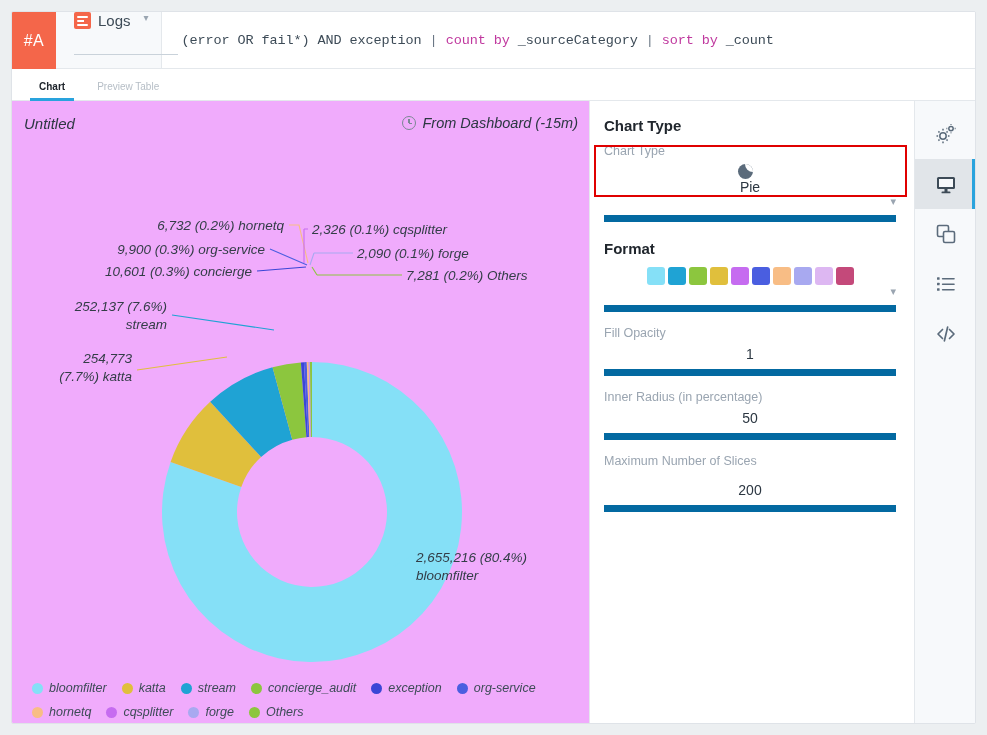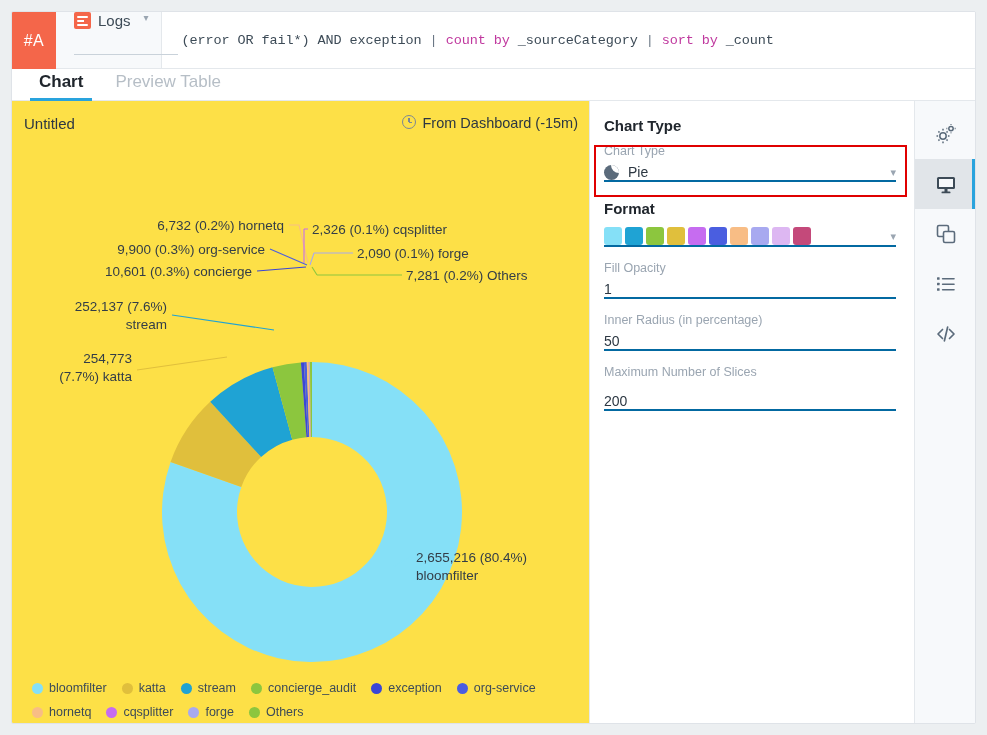--- a/index.html
+++ b/index.html
@@ -86,54 +86,55 @@
   
   .tabstrip {
     position: absolute; left: 0; top: 57px;
     width: 965px; height: 32px;
     background: #ffffff;
     border-bottom: 1px solid #e4e8ec;
     display: flex; align-items: flex-end;
     padding-left: 11px;
   }
   .tab {
-    font-size: 17px;
+    font-size: 10px;
     padding: 0 16px 8px 16px;
     position: relative;
     color: #b6bec6;
   }
   .tab.active { color: #20262d; font-weight: bold; }
   .tab.active::after {
     content: ""; position: absolute;
     left: 7px; right: 7px; bottom: -1px; height: 3px;
     background: #29a3dd;
   }
 
   
   .body-wrap {
     position: absolute; left: 0; top: 89px;
     width: 965px; height: 624px;
     display: flex;
   }
   .chart-pane {
     width: 578px; height: 624px;
-    background: #fde047;
+    background: #f0abfc;
     border-right: 1px solid #e4e8ec;
     position: relative;
+    font-style: italic;
   }
   .chart-head {
     position: absolute; left: 0; top: 0;
     width: 578px; height: 44px;
     display: flex; align-items: center;
     padding: 0 12px 0 12px;
     justify-content: space-between;
   }
   .chart-title { font-size: 15px; color: #2c3742; }
   .chart-time {
-    display: flex; gap: 6px;
+    display: flex; align-items: center; gap: 6px;
     font-size: 14.5px; color: #2c3742;
   }
   .clock-icon {
     width: 14px; height: 14px; border-radius: 50%;
     border: 1.6px solid #7b8794; position: relative; flex: none;
   }
   .clock-icon::before {
     content: ""; position: absolute; left: 5px; top: 2.2px;
     width: 1.4px; height: 4.3px; background: #7b8794;
   }
@@ -168,22 +169,23 @@
   .sec-title {
     font-size: 15px; font-weight: bold; color: #20262d;
     margin: 0 0 10px 0;
   }
   .field { margin-bottom: 14px; position: relative; }
   .field-label {
     font-size: 12.5px; color: #9aa5b1; margin-bottom: 6px;
   }
   .field-value {
     font-size: 14px; color: #2c3742;
-    border-bottom: 2px solid #0369a1;
-    display: flex; align-items: center;
+    padding-bottom: 7px;
+    border-bottom: 7px solid #0369a1;
+    display: flex; align-items: center; flex-direction: column;
   }
   .field-caret {
     margin-left: auto; color: #9aa5b1; font-size: 11px;
   }
   .pie-mini {
     width: 15px; height: 15px; border-radius: 50%;
     background: #5b6b7b; margin-right: 9px; flex: none;
     position: relative; overflow: hidden;
   }
   .pie-mini::after {

